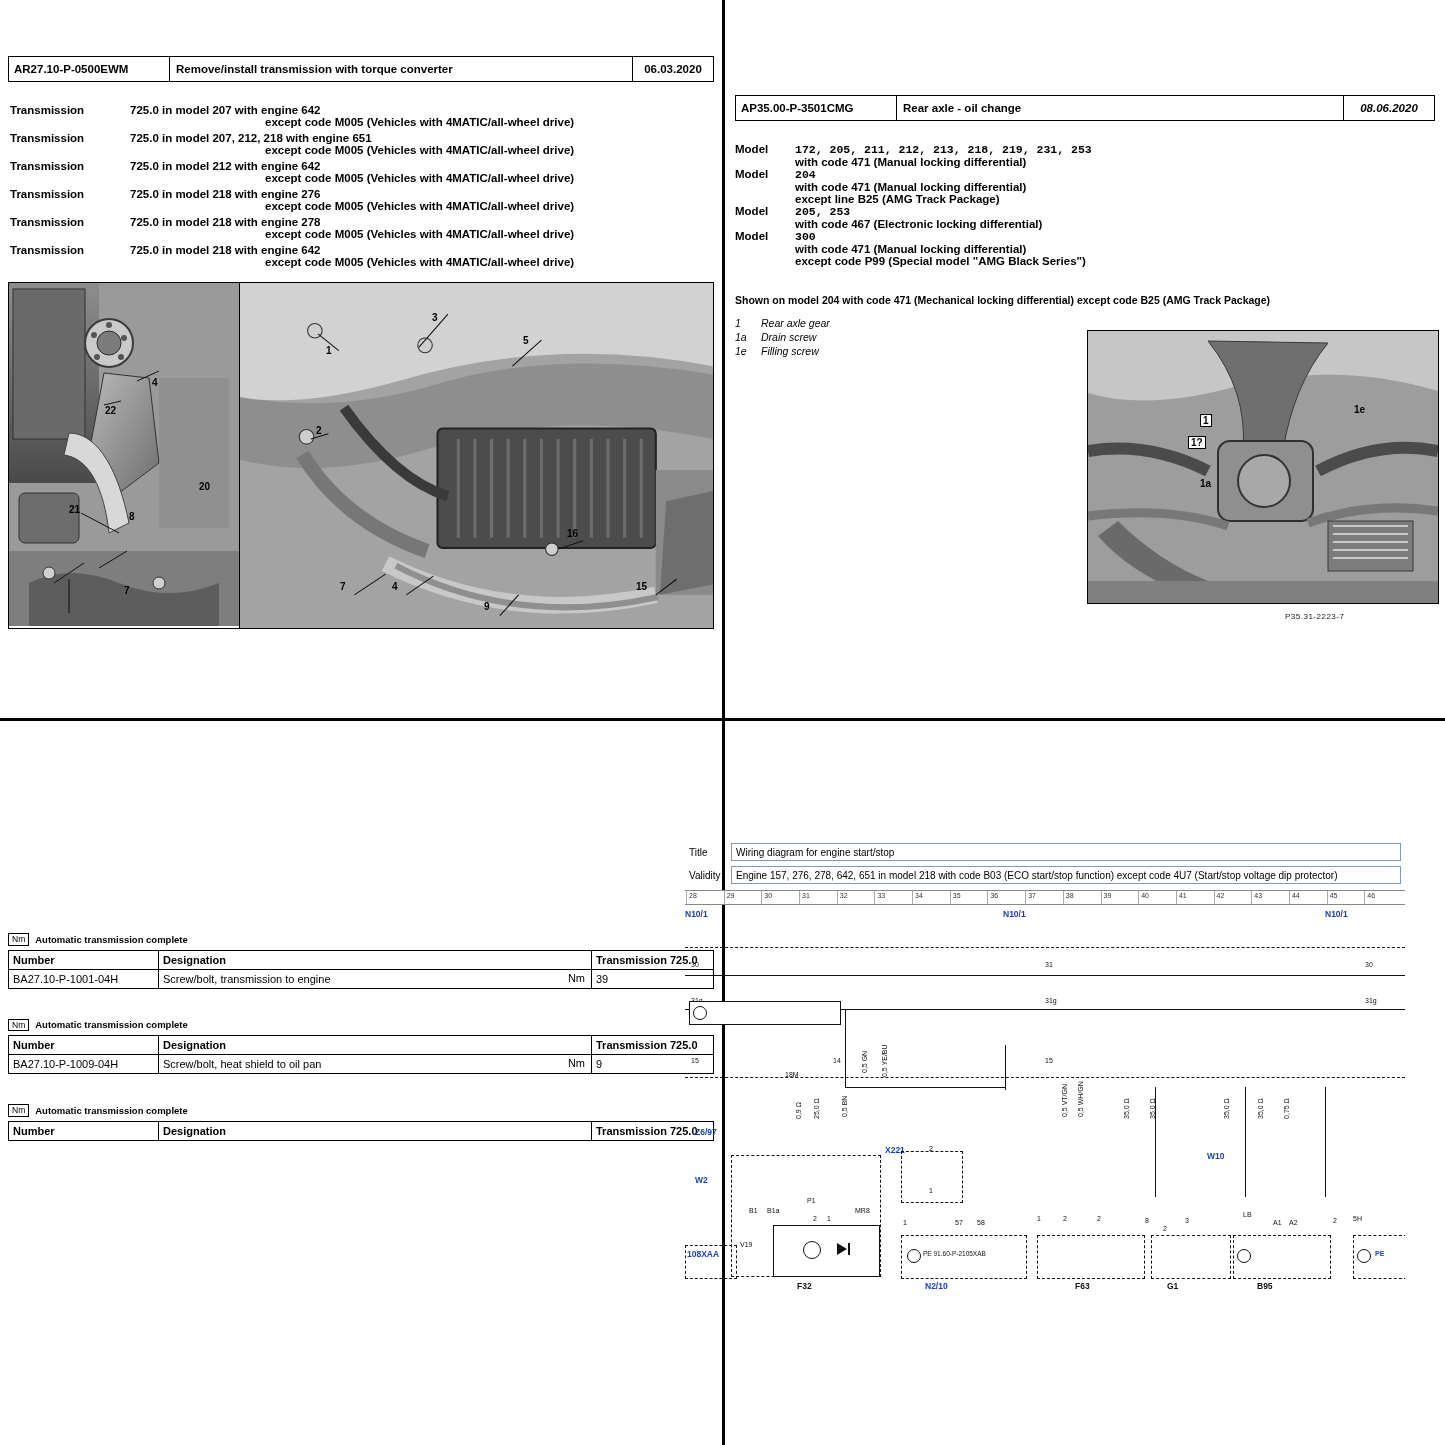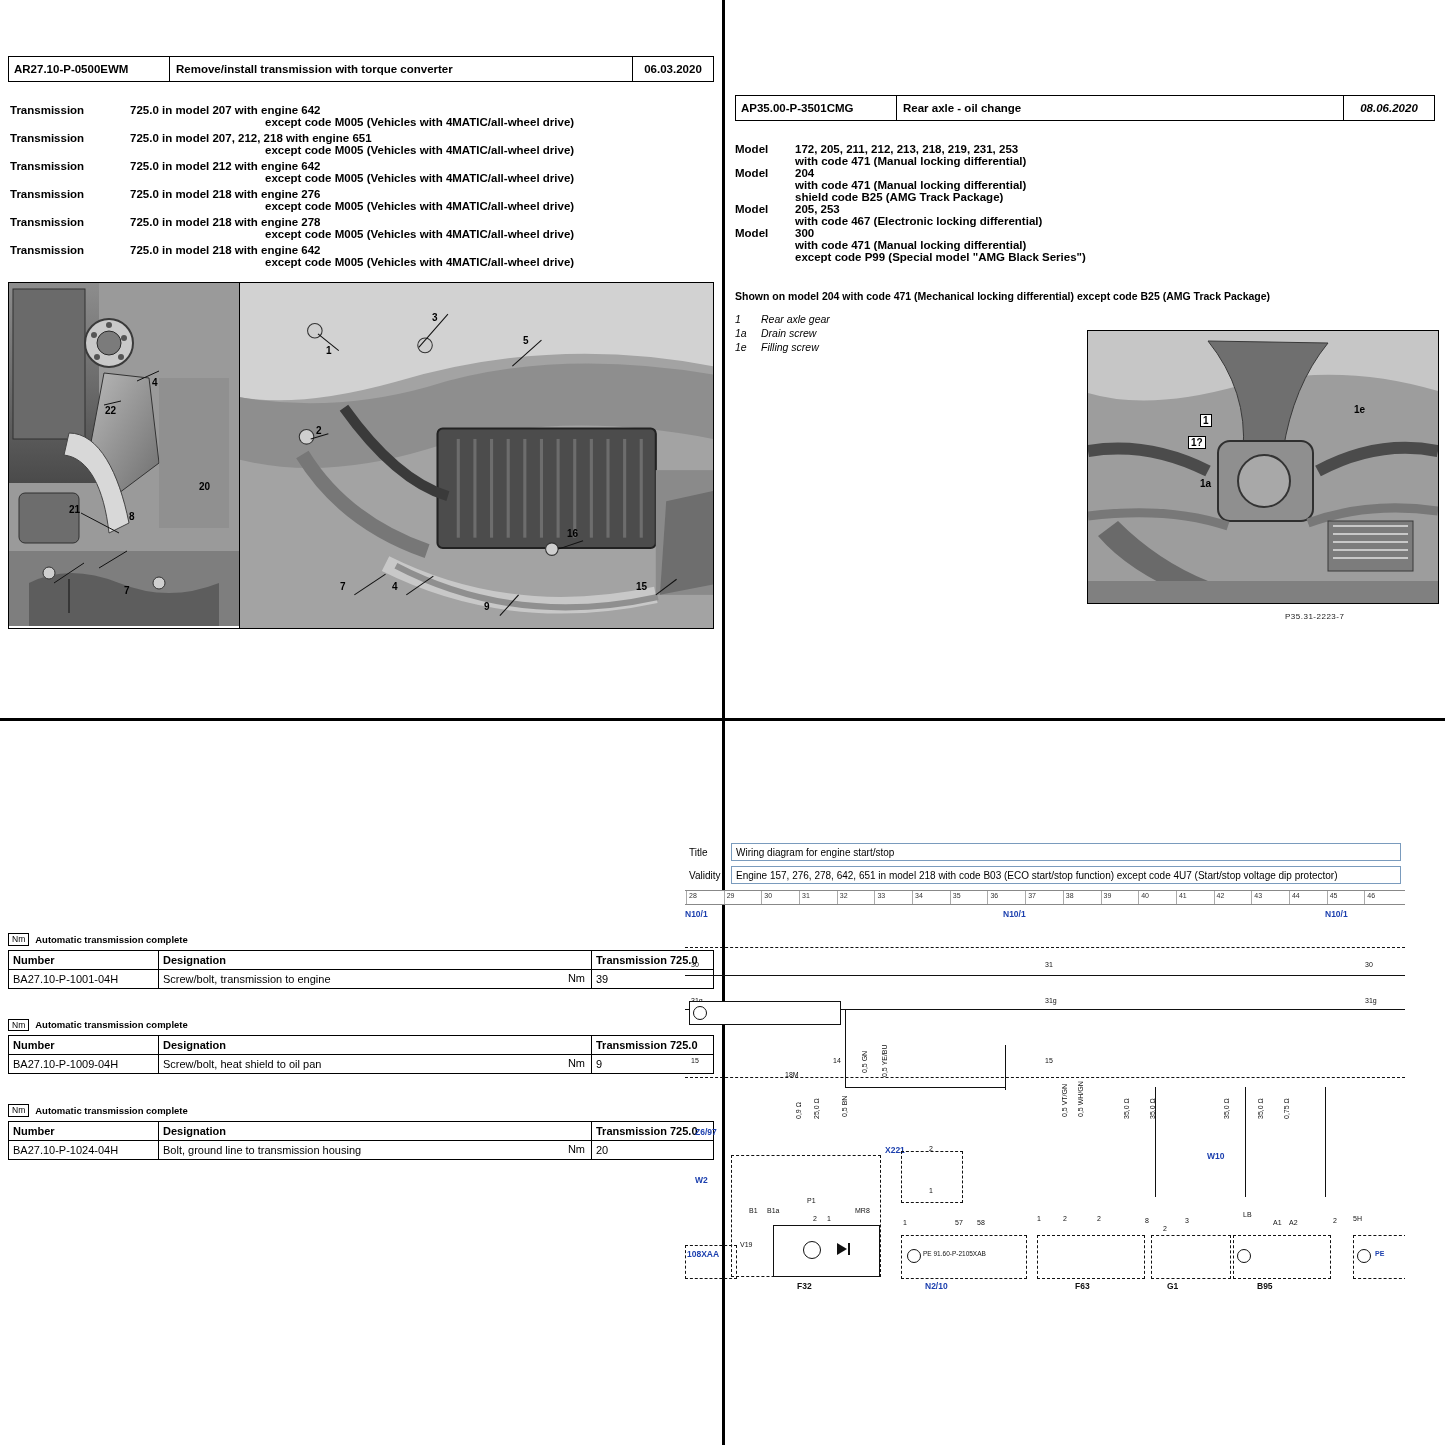--- a/index.html
+++ b/index.html
@@ -31,21 +31,21 @@
 
   
   #tr{left:725px;top:0;width:720px;height:718px;}
   .doc-head2{display:flex;border:1.5px solid #000;margin:95px 10px 0 10px;height:24px;font-size:11.5px;}
   .doc-head2 .c1{width:155px;border-right:1.5px solid #000;display:flex;align-items:center;padding-left:5px;font-weight:bold;}
   .doc-head2 .c2{flex:1;border-right:1.5px solid #000;display:flex;align-items:center;padding-left:6px;font-weight:bold;}
   .doc-head2 .c3{width:90px;display:flex;align-items:center;justify-content:center;font-weight:bold;font-style:italic;}
   .model-list{margin:22px 0 0 10px;font-size:11.5px;}
   .model-row{display:flex;}
   .model-row .lbl{width:60px;font-weight:bold;}
-  .model-row .val{font-weight:bold;}
+  .model-row .val{font-weight:bold;font-family:Liberation Mono, monospace;}
   .model-sub{margin-left:60px;font-weight:bold;font-size:11.5px;}
   .shown-note{margin:26px 0 0 10px;font-size:10.5px;font-weight:bold;line-height:1.35;}
   .legend{margin:10px 0 0 10px;font-size:10.5px;font-style:italic;}
   .legend-row{display:flex;margin-bottom:2px;}
   .legend-row .n{width:26px;}
   .rax-img{position:absolute;left:362px;top:330px;width:350px;height:272px;border:1.5px solid #000;overflow:hidden;background:#fff;}
   .img-code{position:absolute;left:560px;top:612px;font-size:8px;letter-spacing:.5px;color:#222;}
 
   
   #bl{left:0;top:721px;width:722px;height:724px;}
@@ -235,21 +235,21 @@
     <div class="model-row">
         <div class="lbl">Model</div>
         <div class="val">172, 205, 211, 212, 213, 218, 219, 231, 253</div>
       </div>
     <div class="model-sub">with code 471 (Manual locking differential)</div>
     <div class="model-row">
         <div class="lbl">Model</div>
         <div class="val">204</div>
       </div>
     <div class="model-sub">with code 471 (Manual locking differential)</div>
-    <div class="model-sub">shield code B25 (AMG Track Package)</div>
+    <div class="model-sub">except line B25 (AMG Track Package)</div>
     <div class="model-row">
         <div class="lbl">Model</div>
         <div class="val">205, 253</div>
       </div>
     <div class="model-sub">with code 467 (Electronic locking differential)</div>
     <div class="model-row">
         <div class="lbl">Model</div>
         <div class="val">300</div>
       </div>
     <div class="model-sub">with code 471 (Manual locking differential)</div>
@@ -362,28 +362,20 @@
     <div class="nm-title">
       <span class="nm-badge">Nm</span>
       <span class="nm-cap">Automatic transmission complete</span>
     </div>
     <table class="torque">
       <tbody>
           <tr>
         <th class="col-num">Number</th>
         <th>Designation</th>
         <th class="col-val">Transmission 725.0</th>
-      </tr>
-      <tr>
-        <td>BA27.10-P-1024-04H</td>
-        <td class="unit-cell">
-          <span>Bolt, ground line to transmission housing</span>
-          <span class="u">Nm</span>
-        </td>
-        <td>20</td>
       </tr>
     </tbody>
       </table>
   </div>
 </div>
 
 <div class="quad" id="br">
   <div style="height:122px"></div>
   <div class="wd-row">
     <div class="wd-lab">Title</div>

